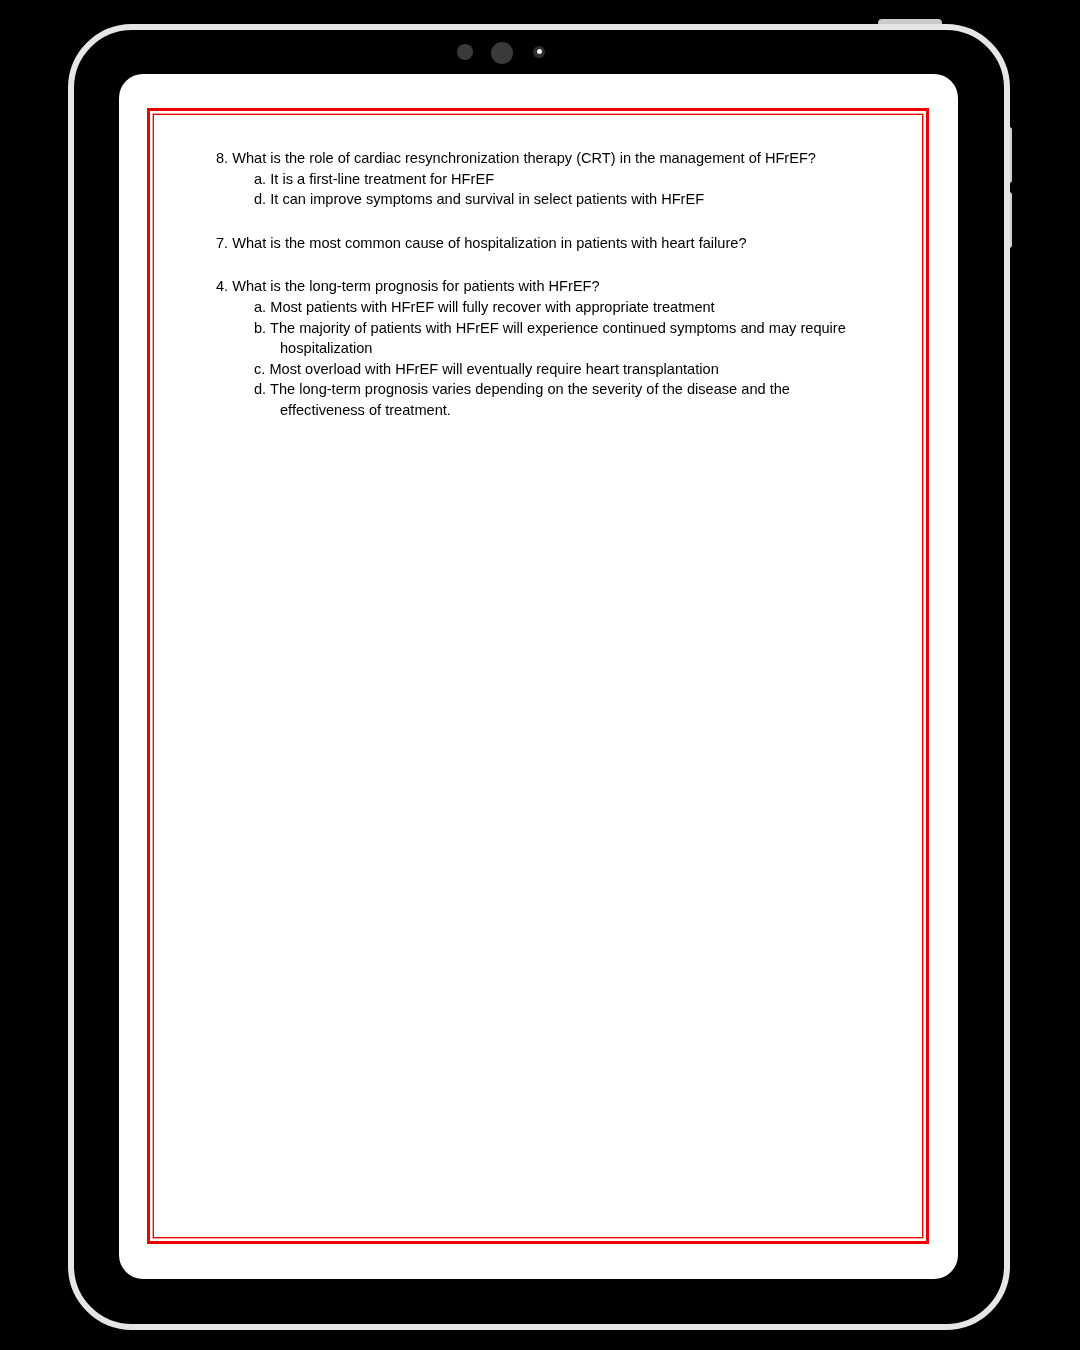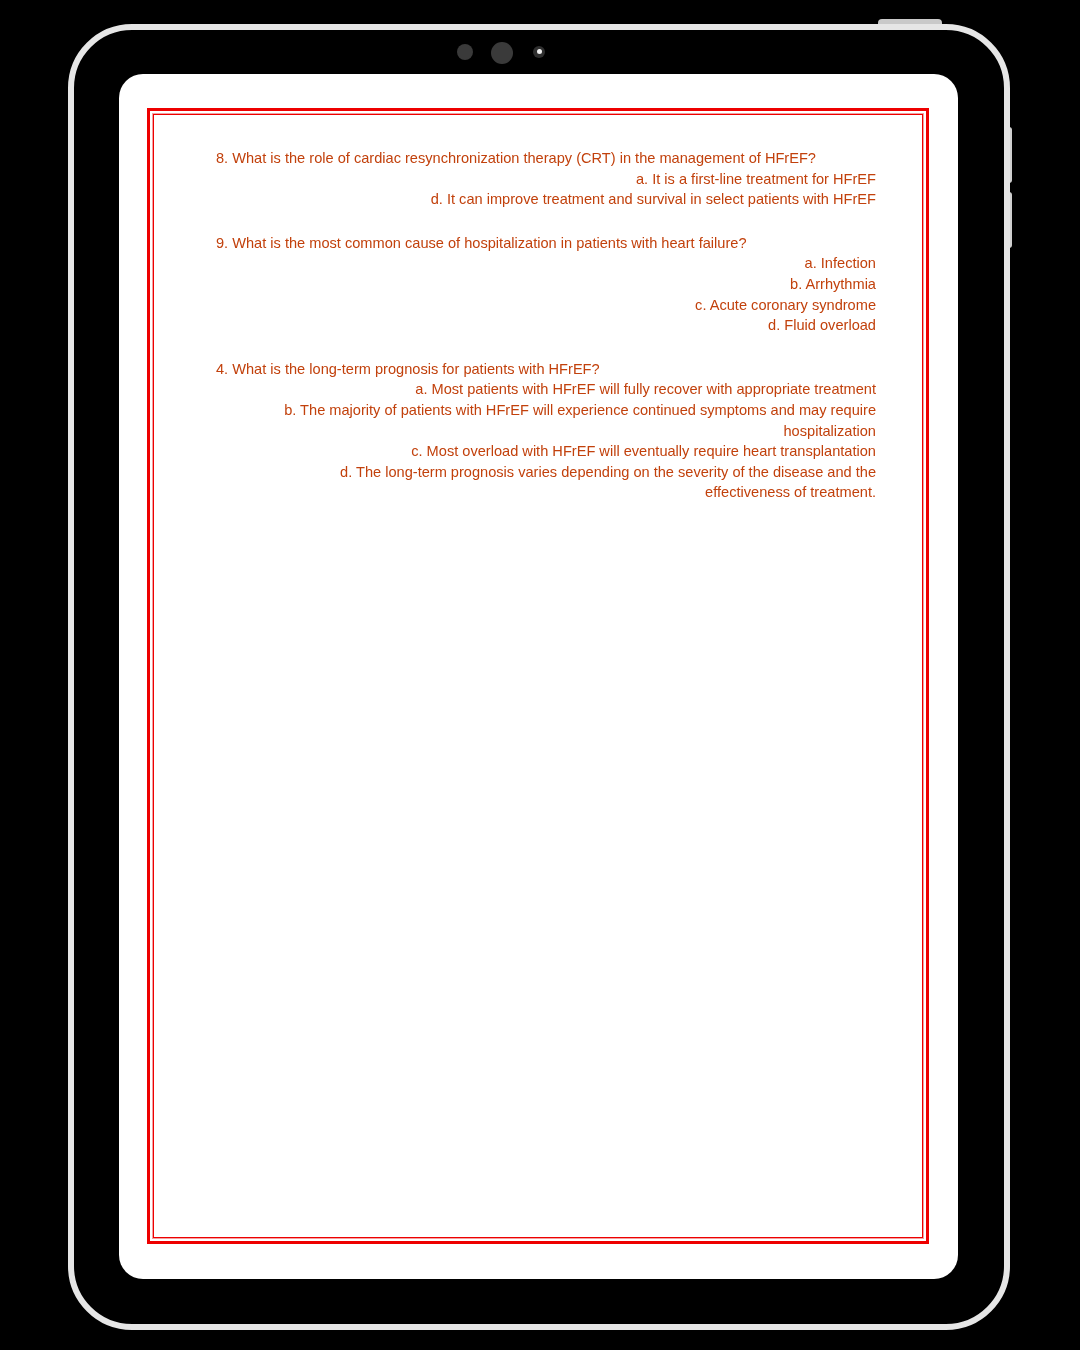--- a/index.html
+++ b/index.html
@@ -87,36 +87,35 @@
       content: "";
       position: absolute;
       left: 3px; top: 3px; right: 3px; bottom: 3px;
       border: 1px solid #ee0000;
     }
     .content {
       position: absolute;
       left: 97px;
       top: 74px;
       width: 660px;
-      color: #c2410c;
+      color: #000000;
       font-size: 14.6px;
       line-height: 20.6px;
     }
     .question {
       margin: 0 0 23px 0;
     }
     .q-text {
       padding-left: 26px;
       text-indent: -26px;
     }
     .options {
       margin: 0;
       padding: 0;
       list-style: none;
-      text-align: right;
     }
     .option {
       padding-left: 64px;
       text-indent: -26px;
       margin-left: 0;
     }
   </style>
 </head>
 <body>
 
@@ -132,32 +131,26 @@
 
 <div class="screen">
   <div class="page-border"></div>
 
   <div class="content">
 
     <div class="question">
       <div class="q-text">8. What is the role of cardiac resynchronization therapy (CRT) in the management of HFrEF?</div>
       <ul class="options">
         <li class="option">a. It is a first-line treatment for HFrEF</li>
-        <li class="option">d. It can improve treatment and survival in select patients with HFrEF</li>
+        <li class="option">d. It can improve symptoms and survival in select patients with HFrEF</li>
       </ul>
     </div>
 
     <div class="question">
-      <div class="q-text">9. What is the most common cause of hospitalization in patients with heart failure?</div>
-      <ul class="options">
-        <li class="option">a. Infection</li>
-        <li class="option">b. Arrhythmia</li>
-        <li class="option">c. Acute coronary syndrome</li>
-        <li class="option">d. Fluid overload</li>
-      </ul>
+      <div class="q-text">7. What is the most common cause of hospitalization in patients with heart failure?</div>
     </div>
 
     <div class="question">
       <div class="q-text">4. What is the long-term prognosis for patients with HFrEF?</div>
       <ul class="options">
         <li class="option">a. Most patients with HFrEF will fully recover with appropriate treatment</li>
         <li class="option">b. The majority of patients with HFrEF will experience continued symptoms and may require hospitalization</li>
         <li class="option">c. Most overload with HFrEF will eventually require heart transplantation</li>
         <li class="option">d. The long-term prognosis varies depending on the severity of the disease and the effectiveness of treatment.</li>
       </ul>

